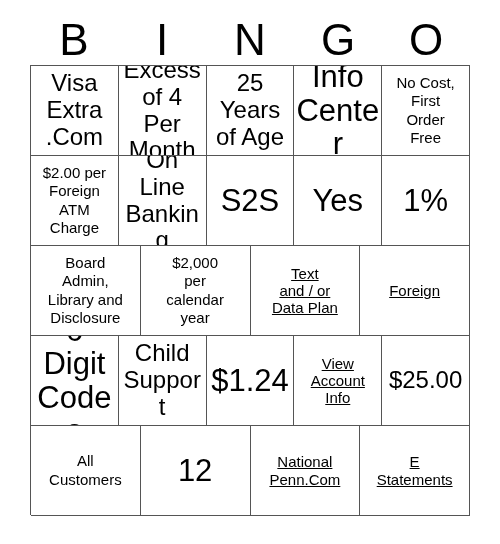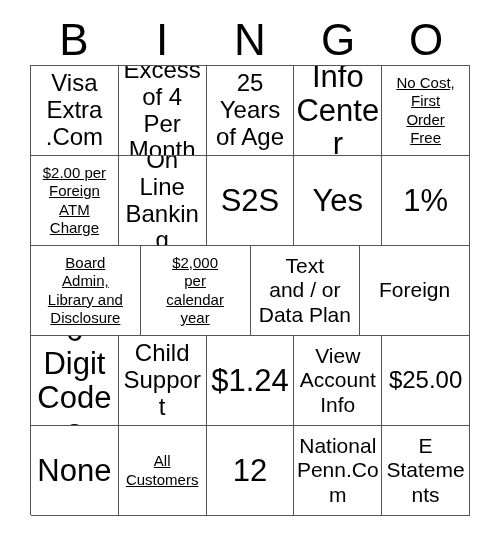--- a/index.html
+++ b/index.html
@@ -82,22 +82,22 @@
     width: 100%;
     text-align: center;
     line-height: 1.12;
     word-wrap: break-word;
     white-space: pre-line;
   }
 
   
   .size-xl .cell-text { font-size: 31px; line-height: 1.08; }
   .size-lg .cell-text { font-size: 24px; line-height: 1.12; }
-  .size-md .cell-text { font-size: 21px; line-height: 1.15; }
-  .size-sm .cell-text { font-size: 15px; line-height: 1.22; text-decoration: underline; }
+  .size-md .cell-text { font-size: 15px; line-height: 1.15; text-decoration: underline; }
+  .size-sm .cell-text { font-size: 15px; line-height: 1.22; }
 </style>
 </head>
 <body>
 
 <div id="bingo-card">
 
   <div id="header-row">
     <div class="header-letter">B</div>
     <div class="header-letter">I</div>
     <div class="header-letter">N</div>
@@ -196,23 +196,20 @@
           <span class="cell-text">View
 Account
 Info</span>
         </div>
       <div class="cell size-lg">
           <span class="cell-text">$25.00</span>
         </div>
     </div>
 
     <div class="grid-row">
-      <div class="cell size-xl">
-          <span class="cell-text">None</span>
-        </div>
       <div class="cell size-sm">
           <span class="cell-text">All
 Customers</span>
         </div>
       <div class="cell size-xl">
           <span class="cell-text">12</span>
         </div>
       <div class="cell size-md">
           <span class="cell-text">National
 Penn.Com</span>

